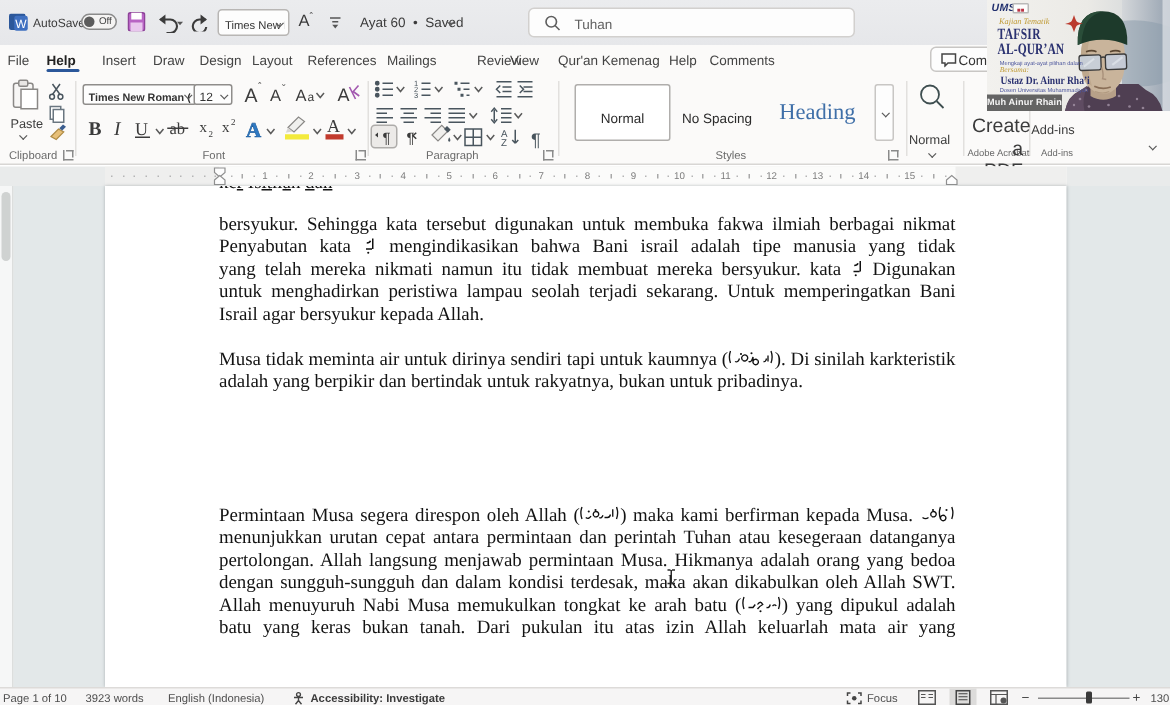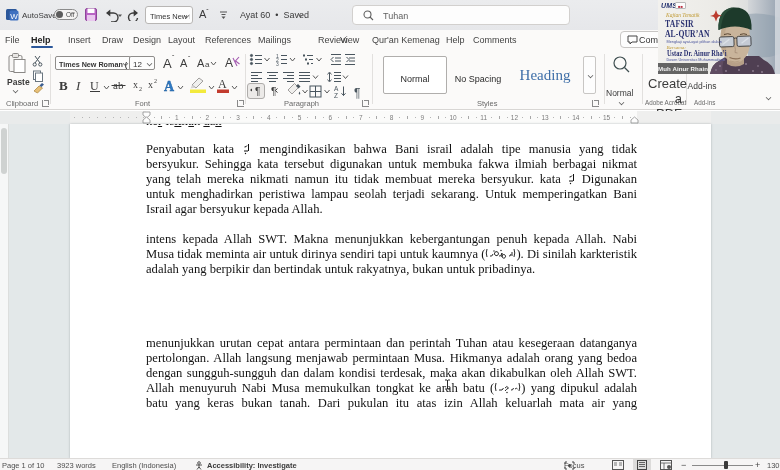--- a/index.html
+++ b/index.html
@@ -311,21 +311,21 @@
 
       <g font-family="Liberation Sans" font-size="6.5" fill="#49555e">
         <text x="334" y="41">A</text>
         <text x="334" y="47.5">Z</text>
       </g>
       <path d="M343.5 36.5 v9 m0 0 l-2 -2.2 m2 2.2 l2 -2.2" stroke="#49555e" fill="none" stroke-width="1"></path>
 
       <text x="354" y="47" font-size="12" font-family="Liberation Sans" fill="#49555e">¶</text>
     </svg>
 
-    <div class="abs" style="left:7px; top:27px; width:20px; text-align:center; font-size:8.5px; color:#3b3b3b;font-weight:bold;">Paste</div>
+    <div class="abs" style="left:7px; top:27px; width:20px; text-align:center; font-size:8.5px; color:#3b3b3b;">Paste</div>
     <div class="chev" style="left:13px; top:38px;"></div>
 
     <div class="combo" style="left:55px; top:6px; width:76px; height:14px;font-weight:bold;">
       <div style="position:absolute; left:3px; top:3px; white-space:nowrap; font-size:7.2px; width:68px; overflow:hidden;">Times New Roman (I</div>
       <div class="chev" style="right:2px; top:4px;"></div>
     </div>
     <div class="combo" style="left:129px; top:6px; width:26px; height:14px;">
       <div style="position:absolute; left:3px; top:2.5px;">12</div>
       <div class="chev" style="right:2px; top:4px;"></div>
     </div>
@@ -440,42 +440,50 @@
   <div id="docarea">
     <div id="page"></div>
     <div id="lscroll">
         <div id="lthumb"></div>
       </div>
 
     <div class="abs" style="left:146px; top:0px; height:7px; overflow:hidden; width:200px;">
       <div style="font-family:'Liberation Serif',serif; font-size:12.6px; color:#131313; margin-top:-10px;">ke<span style="text-decoration:underline;">r</span> Is<span style="text-decoration:underline;">it</span>il<span style="text-decoration:underline;">a</span>h <span style="text-decoration:underline;">d</span>a<span style="text-decoration:underline;">n</span></div>
     </div>
     <div class="para" id="p1" style="top:17.6px;">
+        <div class="jline">bersyukur. Sehingga kata tersebut digunakan untuk membuka fakwa ilmiah berbagai nikmat</div>
         <div class="jline">Penyabutan kata <svg class="ar" width="9" height="13" viewBox="0 0 9 13">
             <path d="M6.5 2 v7 M2.5 5 q2 0 2.5 -1.5 M2 9 h4" stroke="#111" stroke-width="1" fill="none"></path>
             <circle cx="3.5" cy="11.5" r=".7" fill="#111"></circle>
           </svg> mengindikasikan bahwa Bani israil adalah tipe manusia yang tidak</div>
-        <div class="jline">bersyukur. Sehingga kata tersebut digunakan untuk membuka fakwa ilmiah berbagai nikmat</div>
         <div class="jline">yang telah mereka nikmati namun itu tidak membuat mereka bersyukur. kata <svg class="ar" width="9" height="13" viewBox="0 0 9 13">
             <path d="M6.5 2 v7 M2.5 5 q2 0 2.5 -1.5 M2 9 h4" stroke="#111" stroke-width="1" fill="none"></path>
             <circle cx="3.5" cy="11.5" r=".7" fill="#111"></circle>
           </svg> Digunakan</div>
         <div class="jline">untuk menghadirkan peristiwa lampau seolah terjadi sekarang. Untuk memperingatkan Bani</div>
         <div class="jlast">Israil agar bersyukur kepada Allah.</div>
       </div>
     <div class="para" id="p2" style="top:108.3px;">
-        <div class="jline">intens kepada Allah SWT. Makna menunjukkan kebergantungan penuh kepada Allah. Nabi</div>
         <div class="jline">Musa tidak meminta air untuk dirinya sendiri tapi untuk kaumnya (<svg class="ar" width="31" height="13" viewBox="0 0 31 13">
             <path d="M2 2 q-1.5 4 0 8 M5 9 q2 1 3 -2 M10 8 a2 2 0 1 1 .1 .1 M14 9 q2 1 3 -3 v4 M20 8 a1.8 1.8 0 1 0 .1 .1 M24 9 q1.5 .5 2 -2 M27 5 v4 M29 2 q1.5 4 0 8" stroke="#111" stroke-width=".9" fill="none"></path>
             <circle cx="9" cy="4" r=".7" fill="#111"></circle>
             <circle cx="16" cy="3.5" r=".7" fill="#111"></circle>
           </svg>). Di sinilah karkteristik</div>
         <div class="jlast">adalah yang berpikir dan bertindak untuk rakyatnya, bukan untuk pribadinya.</div>
       </div>
     <div class="para" id="p3" style="top:212px;">
+        <div class="jline">Permintaan Musa segera direspon oleh Allah (<svg class="ar" width="27" height="13" viewBox="0 0 27 13">
+            <path d="M2 2 q-1.5 4 0 8 M4.5 9 q2 1.5 3.5 -1 M10 8 a1.8 1.8 0 1 1 .1 .1 M13.5 9 q1.5 1 2.5 -1.5 M17 9 l2 0 q1.5 0 2 -2 M22.5 8.5 v-5 M25 2 q1.5 4 0 8" stroke="#111" stroke-width=".9" fill="none"></path>
+            <circle cx="6.5" cy="5" r=".7" fill="#111"></circle>
+            <circle cx="11" cy="4" r=".7" fill="#111"></circle>
+          </svg>) maka kami berfirman kepada Musa. <svg class="ar" width="24" height="13" viewBox="0 0 24 13">
+            <path d="M2 9 q2 1.5 4 0 M8 8 a1.8 1.8 0 1 1 .1 .1 M14 2 q-1.5 4 0 8 M17 8 a1.8 1.8 0 1 0 .1 .1 M21.5 2 q1.5 4 0 8" stroke="#111" stroke-width=".9" fill="none"></path>
+            <circle cx="9" cy="4" r=".7" fill="#111"></circle>
+            <circle cx="18" cy="4" r=".7" fill="#111"></circle>
+          </svg></div>
         <div class="jline">menunjukkan urutan cepat antara permintaan dan perintah Tuhan atau kesegeraan datanganya</div>
         <div class="jline">pertolongan. Allah langsung menjawab permintaan Musa. Hikmanya adalah orang yang bedoa</div>
         <div class="jline">dengan sungguh-sungguh dan dalam kondisi terdesak, maka akan dikabulkan oleh Allah SWT.</div>
         <div class="jline">Allah menuyuruh Nabi Musa memukulkan tongkat ke arah batu (<svg class="ar" width="27" height="13" viewBox="0 0 27 13">
             <path d="M2 2 q-1.5 4 0 8 M5 9 h3 l1.5 -2 M11 7 q2 -3 3.5 0 q-2 1 -3.5 3 M17 9 q2 .5 2.5 -2 M21 8 q1.5 -1.5 2.5 0 M25 2 q1.5 4 0 8" stroke="#111" stroke-width=".9" fill="none"></path>
             <circle cx="13" cy="11.5" r=".7" fill="#111"></circle>
           </svg>) yang dipukul adalah</div>
         <div class="jline">batu yang keras bukan tanah. Dari pukulan itu atas izin Allah keluarlah mata air yang</div>
       </div>
 
@@ -490,21 +498,21 @@
     <div class="sb" style="left:112px;">English (Indonesia)</div>
     <svg class="sb" style="left:194px; top:2px;" width="10" height="9" viewBox="0 0 10 9">
       <circle cx="5" cy="2" r="1.3" fill="none" stroke="#444" stroke-width=".9"></circle>
       <path d="M2 4 h6 M5 4 v3 M5 6 l-2 2.5 M5 6 l2 2.5" stroke="#444" stroke-width=".9" fill="none"></path>
     </svg>
     <div class="sb" style="left:207px; font-weight:bold; color:#3b3b3b;">Accessibility: Investigate</div>
     <svg class="sb" style="left:564px; top:2px;" width="11" height="9" viewBox="0 0 11 9">
       <path d="M1 3 v-2 h2 M8 1 h2 v2 M10 6 v2 h-2 M3 8 H1 V6" stroke="#444" stroke-width="1" fill="none"></path>
       <circle cx="5.5" cy="4.5" r="1.5" fill="#444"></circle>
     </svg>
-    <div class="sb" style="left:564px;">Focus</div>
+    <div class="sb" style="left:578px;">Focus</div>
     <svg class="sb" style="left:612px; top:1px;" width="12" height="10" viewBox="0 0 12 10">
       <rect x="0.5" y="0.5" width="11" height="9" fill="none" stroke="#555"></rect>
       <path d="M2 3 h3 M2 5 h3 M7 3 h3 M7 5 h3" stroke="#555" stroke-width=".8"></path>
     </svg>
     <div class="sb" style="left:633px; top:0px; width:18px; height:12px; background:#dcdbda;"></div>
     <svg class="sb" style="left:636px; top:1px;" width="12" height="10" viewBox="0 0 12 10">
       <rect x="1.5" y="0.5" width="9" height="9" fill="none" stroke="#444"></rect>
       <path d="M3 2.5 h6 M3 4.5 h6 M3 6.5 h6" stroke="#444" stroke-width=".8"></path>
     </svg>
     <svg class="sb" style="left:660px; top:1px;" width="12" height="10" viewBox="0 0 12 10">

